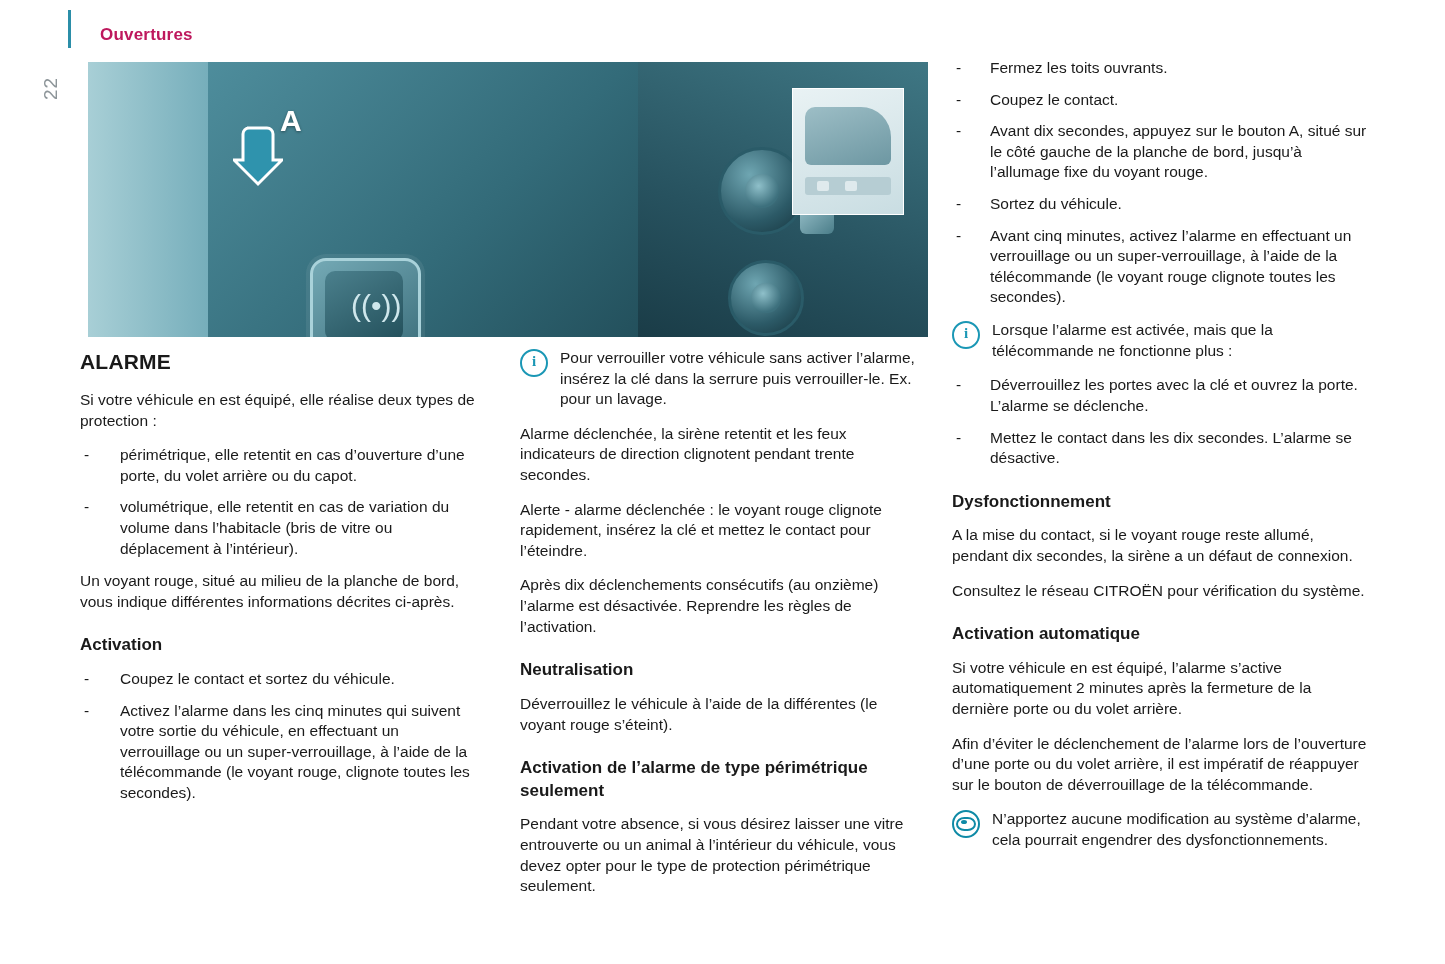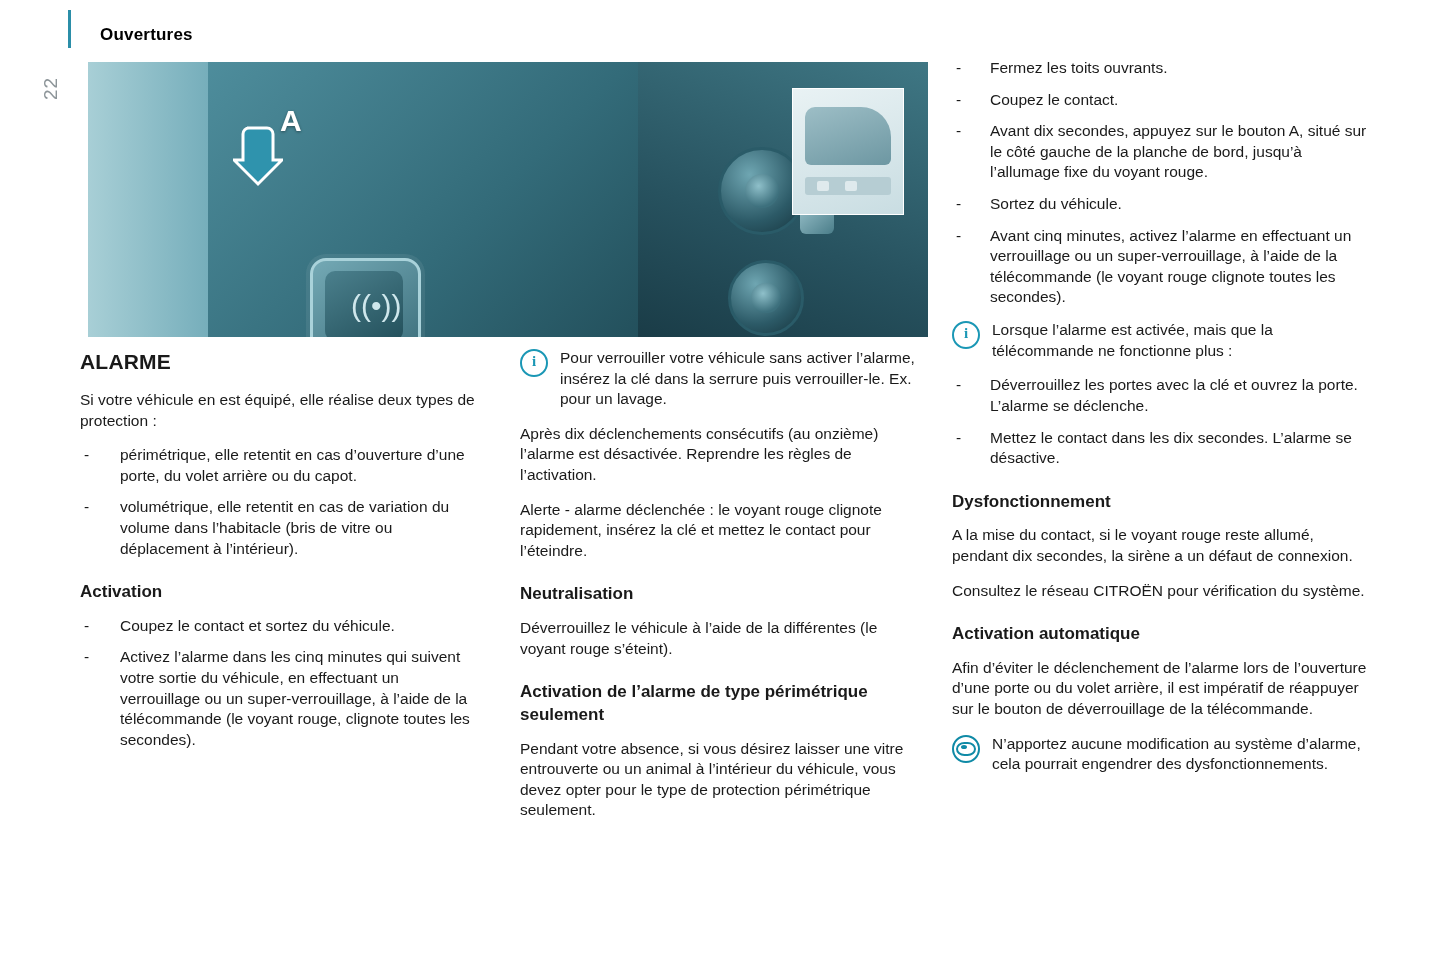--- a/index.html
+++ b/index.html
@@ -31,21 +31,21 @@
     width: 3px;
     height: 38px;
     background: #2b8ea8;
   }
   .header-title {
     position: absolute;
     left: 100px;
     top: 25px;
     font-size: 17px;
     font-weight: bold;
-    color: #000000;
+    color: #be185d;
     letter-spacing: 0.2px;
   }
   .page-number {
     position: absolute;
     left: 40px;
     top: 100px;
     font-size: 19px;
     color: #8d9599;
     transform: rotate(-90deg);
     transform-origin: left top;
@@ -307,40 +307,42 @@
   <ul class="dash-list">
     <li>
       <span class="dash">-</span>
       <span>périmétrique, elle retentit en cas d’ouverture d’une porte, du volet arrière ou du capot.</span>
     </li>
     <li>
       <span class="dash">-</span>
       <span>volumétrique, elle retentit en cas de variation du volume dans l’habitacle (bris de vitre ou déplacement à l’intérieur).</span>
     </li>
   </ul>
+  <p class="para">Un voyant rouge, situé au milieu de la planche de bord, vous indique différentes informations décrites ci-après.</p>
   <h3 class="sub">Activation</h3>
   <ul class="dash-list">
     <li>
       <span class="dash">-</span>
       <span>Coupez le contact et sortez du véhicule.</span>
     </li>
     <li>
       <span class="dash">-</span>
       <span>Activez l’alarme dans les cinq minutes qui suivent votre sortie du véhicule, en effectuant un verrouillage ou un super-verrouillage, à l’aide de la télécommande (le voyant rouge, clignote toutes les secondes).</span>
     </li>
   </ul>
 </div>
 
 <div class="col col-2">
   <div class="note">
     <span class="note-icon">i</span>
     <span>Pour verrouiller votre véhicule sans activer l’alarme, insérez la clé dans la serrure puis verrouiller-le. Ex. pour un lavage.</span>
   </div>
+  <p class="para">Alarme déclenchée, la sirène retentit et les feux indicateurs de direction clignotent pendant trente secondes.</p>
+  <p class="para">Alerte - alarme déclenchée : le voyant rouge clignote rapidement, insérez la clé et mettez le contact pour l’éteindre.</p>
   <p class="para">Après dix déclenchements consécutifs (au onzième) l’alarme est désactivée. Reprendre les règles de l’activation.</p>
-  <p class="para">Alerte - alarme déclenchée : le voyant rouge clignote rapidement, insérez la clé et mettez le contact pour l’éteindre.</p>
   <h3 class="sub">Neutralisation</h3>
   <p class="para">Déverrouillez le véhicule à l’aide de la différentes (le voyant rouge s’éteint).</p>
   <h3 class="sub">Activation de l’alarme de type périmétrique seulement</h3>
   <p class="para">Pendant votre absence, si vous désirez laisser une vitre entrouverte ou un animal à l’intérieur du véhicule, vous devez opter pour le type de protection périmétrique seulement.</p>
 </div>
 
 <div class="col col-3">
   <ul class="dash-list narrow">
     <li>
       <span class="dash">-</span>
@@ -378,20 +380,21 @@
       <span class="dash">-</span>
       <span>Mettez le contact dans les dix secondes. L’alarme se désactive.</span>
     </li>
   </ul>
 
   <h3 class="sub tight">Dysfonctionnement</h3>
   <p class="para">A la mise du contact, si le voyant rouge reste allumé, pendant dix secondes, la sirène a un défaut de connexion.</p>
   <p class="para">Consultez le réseau CITROËN pour vérification du système.</p>
 
   <h3 class="sub tight">Activation automatique</h3>
+  <p class="para">Si votre véhicule en est équipé, l’alarme s’active automatiquement 2 minutes après la fermeture de la dernière porte ou du volet arrière.</p>
   <p class="para">Afin d’éviter le déclenchement de l’alarme lors de l’ouverture d’une porte ou du volet arrière, il est impératif de réappuyer sur le bouton de déverrouillage de la télécommande.</p>
 
   <div class="note">
     <span class="note-icon eye">
       <span class="eye-shape"></span>
     </span>
     <span>N’apportez aucune modification au système d’alarme, cela pourrait engendrer des dysfonctionnements.</span>
   </div>
 </div>
 

